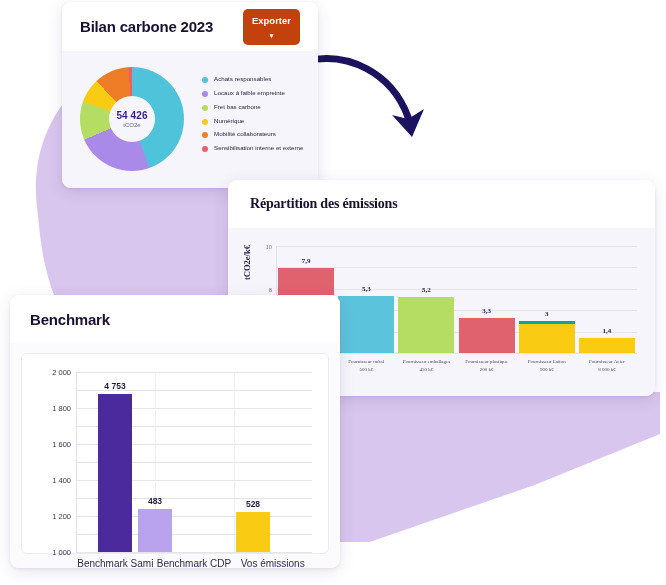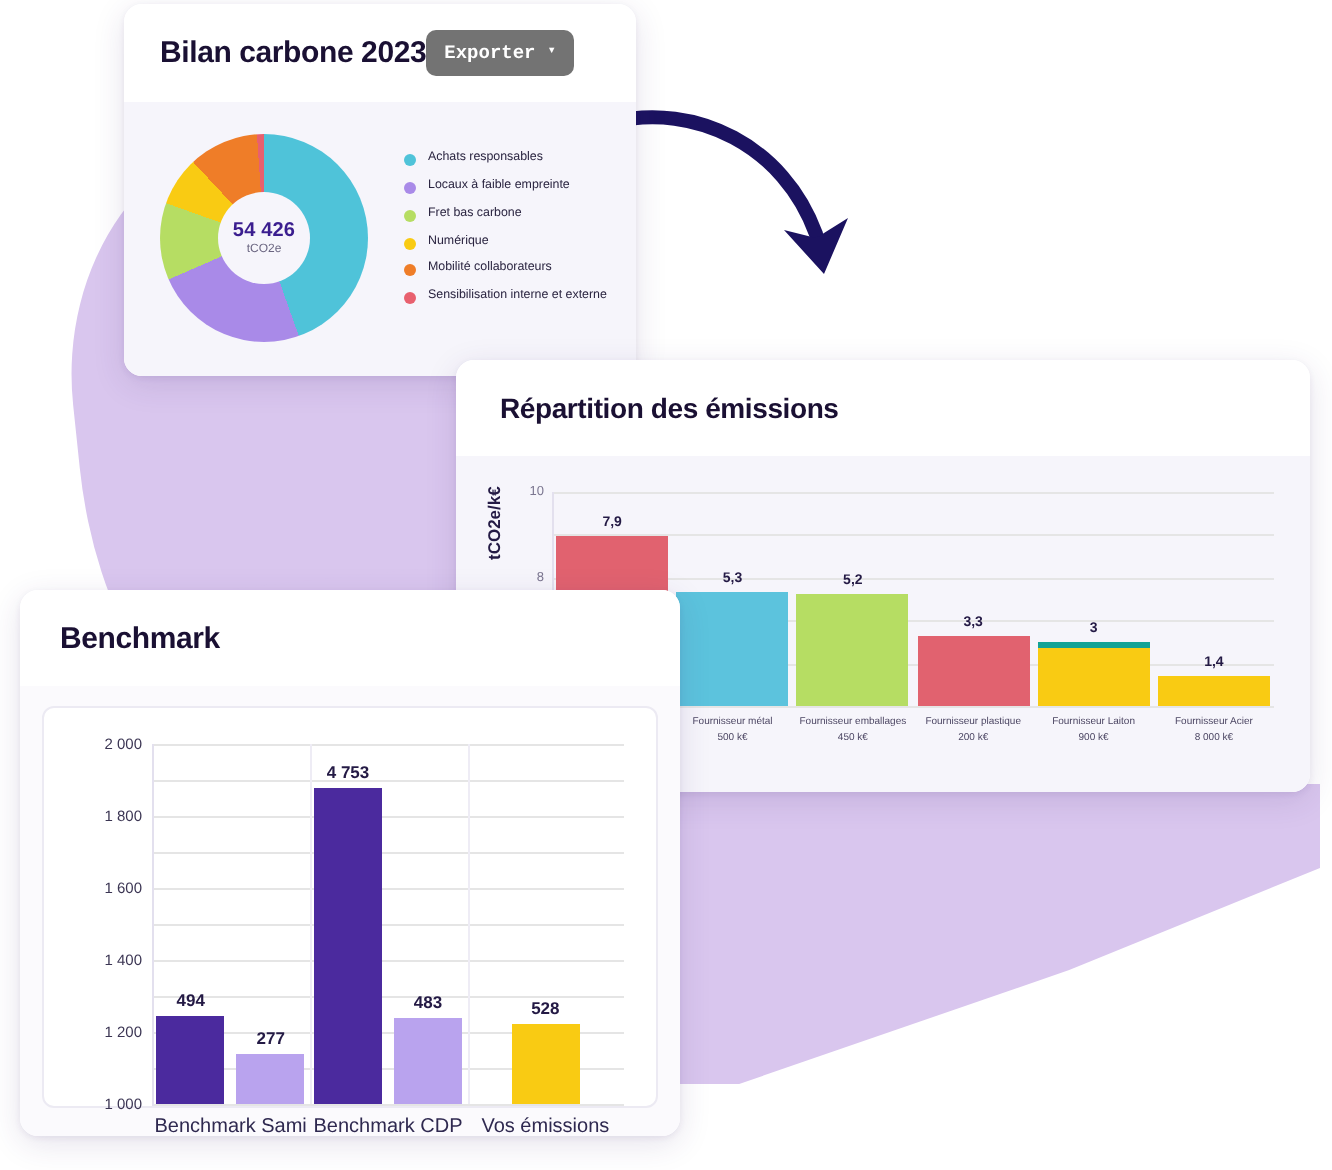--- a/index.html
+++ b/index.html
@@ -26,49 +26,49 @@
   }
 
   
   #arrow{position:absolute;left:300px;top:45px;width:130px;height:100px;z-index:3;}
 
   
   .card{position:absolute;background:#ffffff;border-radius:9px;
         box-shadow:0 4px 16px rgba(60,40,110,.13),0 1px 3px rgba(60,40,110,.08);
         overflow:hidden;z-index:5;}
   .card-head{background:#ffffff;display:flex;align-items:center;
-             padding:0 18px;}
+             justify-content:space-between;padding:0 18px;}
   .card-title{font-size:15px;font-weight:bold;color:#1a1033;letter-spacing:-.2px;}
   .card-body{background:#f6f5fb;}
 
   
   #card-bilan{left:62px;top:2px;width:256px;height:186px;}
   #card-bilan .card-head{height:49px;}
   #card-bilan .card-body{height:137px;position:relative;}
-  #export-btn{background:#737373;color:#fff;border:none;border-radius:5px;
+  #export-btn{background:#c2410c;color:#fff;border:none;border-radius:5px;
               font-size:9.5px;font-weight:bold;padding:6px 9px;display:flex;
               align-items:center;gap:6px;cursor:pointer;
-              font-family:Liberation Mono, monospace;}
+              font-family:Liberation Sans, sans-serif;flex-direction:column;}
   #export-btn .chev{font-size:7px;line-height:1;}
 
   .donut-wrap{position:absolute;left:18px;top:16px;width:104px;height:104px;}
   .donut{width:104px;height:104px;border-radius:50%;}
   .donut-hole{position:absolute;left:29px;top:29px;width:46px;height:46px;
               border-radius:50%;background:#f6f5fb;display:flex;flex-direction:column;
               align-items:center;justify-content:center;}
   .donut-val{font-size:10px;font-weight:bold;color:#3b1e8f;letter-spacing:.1px;}
   .donut-unit{font-size:6px;color:#6a6580;margin-top:1px;}
 
   .legend{position:absolute;left:140px;top:24px;width:108px;}
   .legend-row{display:flex;align-items:flex-start;gap:6px;margin-bottom:5.5px;}
   .legend-dot{width:6px;height:6px;border-radius:50%;flex:0 0 6px;margin-top:2px;}
   .legend-lbl{font-size:6.2px;color:#2a2440;line-height:1.35;}
 
   
-  #card-repartition{left:228px;top:180px;width:427px;height:216px;}
+  #card-repartition{left:228px;top:180px;width:427px;height:216px;font-family:Liberation Serif, serif;}
   #card-repartition .card-head{height:48px;padding:0 22px;}
   #card-repartition .card-title{font-size:14px;}
   #card-repartition .card-body{height:168px;position:relative;padding:0;}
 
   .plot2{position:absolute;left:14px;top:10px;right:12px;bottom:8px;}
   .ylabel2{position:absolute;left:0px;top:42px;font-size:8.5px;font-weight:bold;
            color:#241a45;transform:rotate(-90deg);transform-origin:left top;
            white-space:nowrap;}
   .grid2{position:absolute;left:34px;top:8px;right:6px;height:107px;
          border-left:1px solid #e3e0ee;}
@@ -284,28 +284,20 @@
             <div class="ytick3" style="top: 18px;">1 800</div>
           </div>
           <div class="gl" style="top: 0px;">
             <div class="ytick3" style="top: 0px;">2 000</div>
           </div>
           <div class="vl" style="left: 33.33%;"></div>
           <div class="vl" style="left: 66.66%;"></div>
         </div>
       <div class="groups3" id="groups3">
           <div class="grp">
-            <div class="b3" style="height: 44.46px; background: rgb(75, 42, 158);">
-              <div class="bv">494</div>
-            </div>
-            <div class="b3" style="height: 24.93px; background: rgb(185, 163, 238);">
-              <div class="bv">277</div>
-            </div>
-          </div>
-          <div class="grp">
             <div class="b3" style="height: 157.77px; background: rgb(75, 42, 158);">
               <div class="bv">4 753</div>
             </div>
             <div class="b3" style="height: 43.47px; background: rgb(185, 163, 238);">
               <div class="bv">483</div>
             </div>
           </div>
           <div class="grp">
             <div class="b3" style="height: 40px; background: rgb(249, 203, 19);">
               <div class="bv">528</div>

